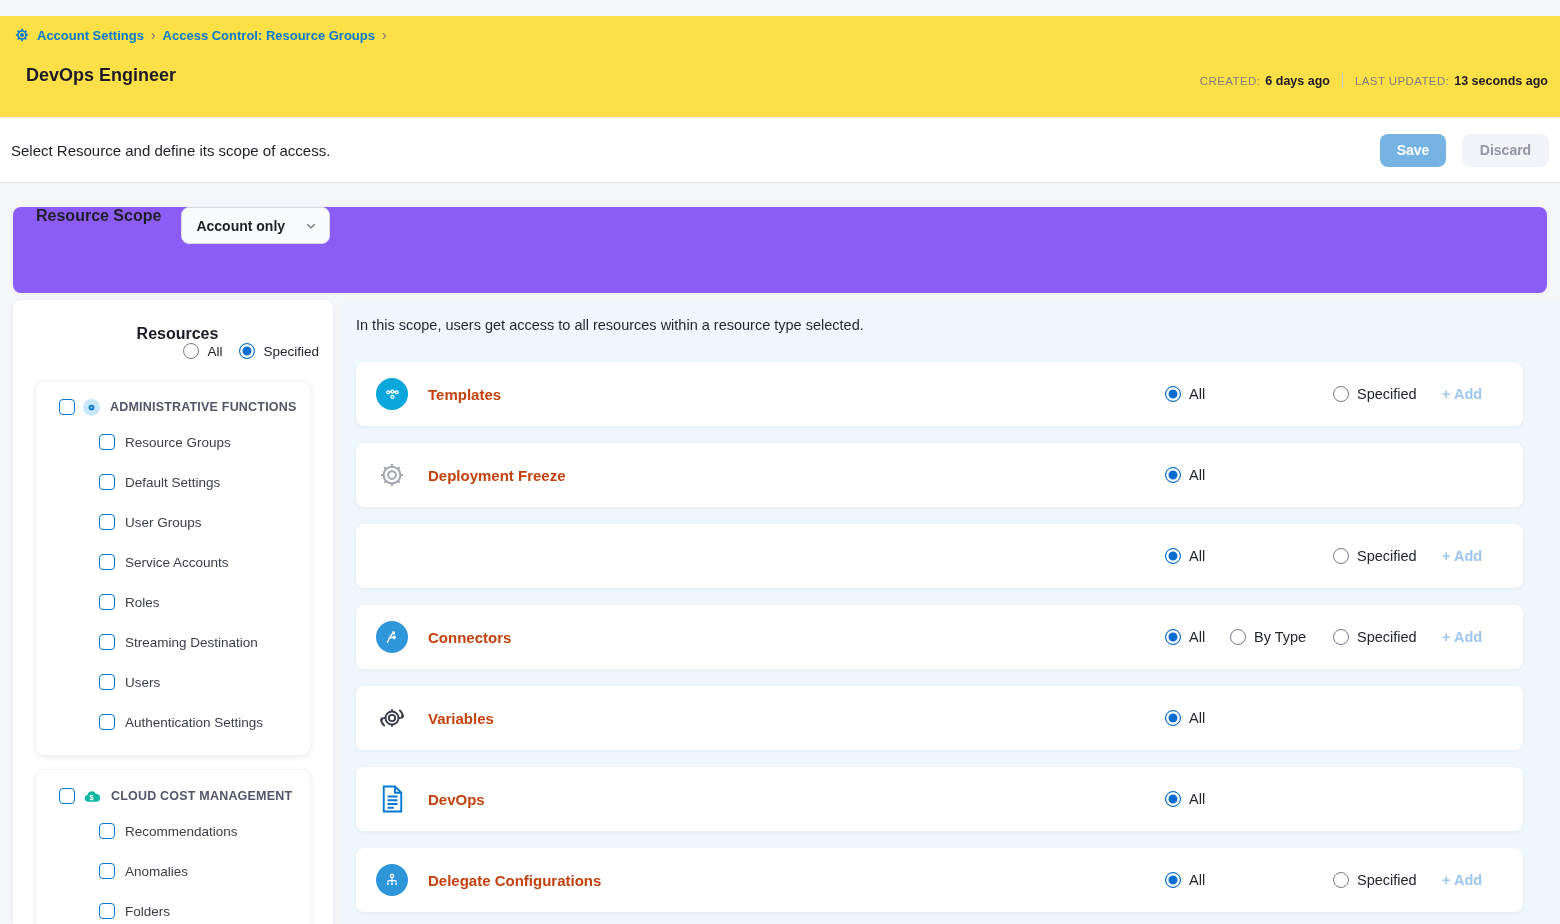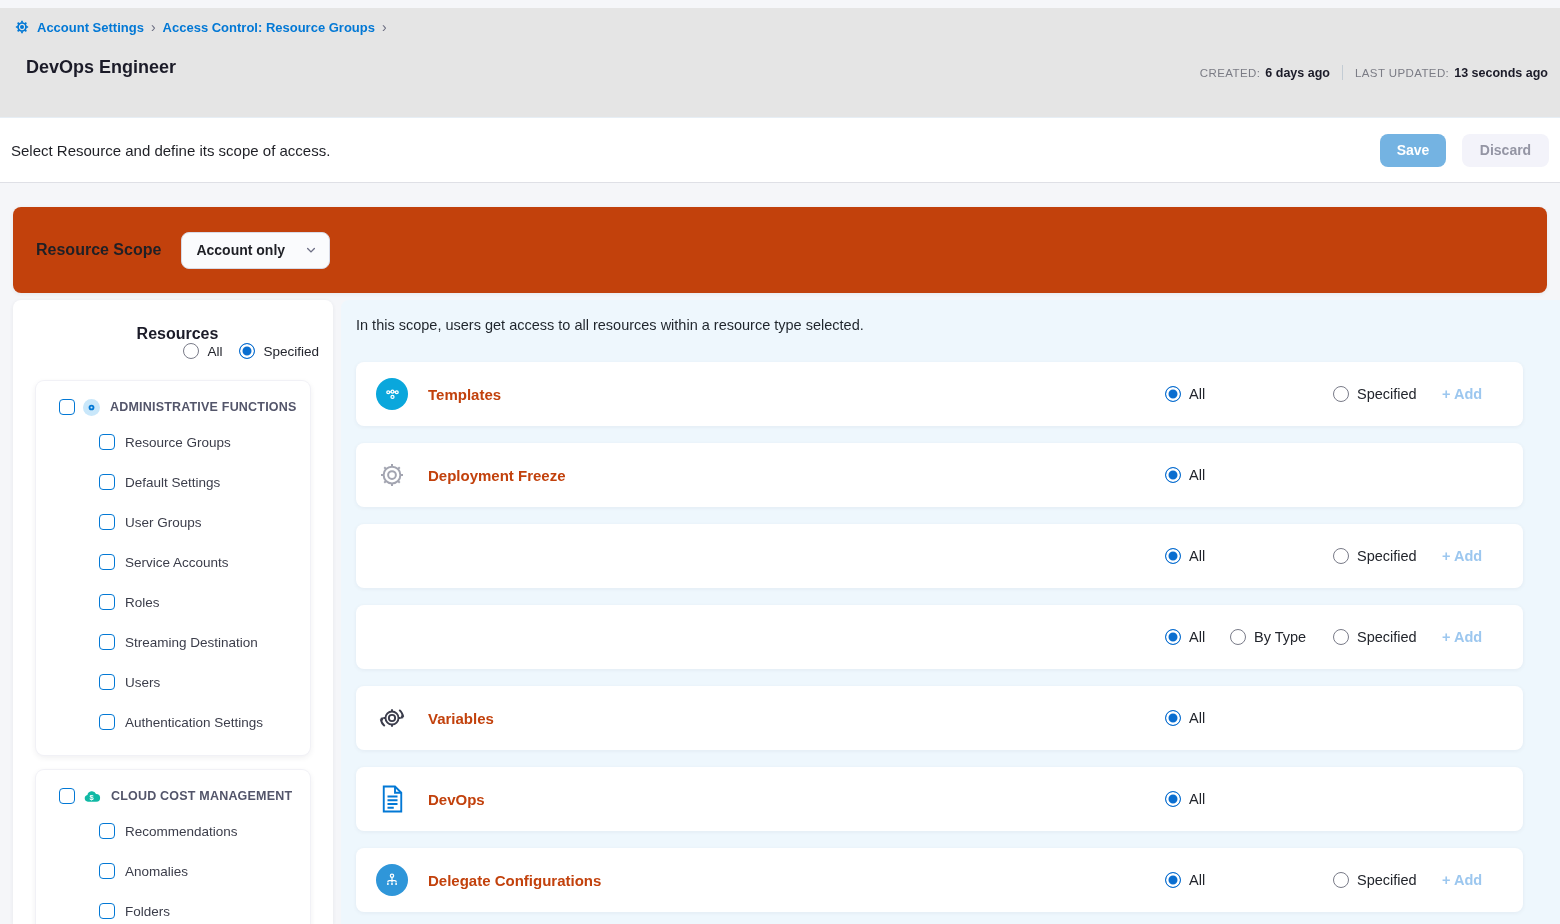--- a/index.html
+++ b/index.html
@@ -1,20 +1,20 @@
 <!DOCTYPE html>
 <html><head>
 <meta charset="utf-8">
 <style>
   * { margin:0; padding:0; box-sizing:border-box; }
   html,body { width:1560px; height:924px; overflow:hidden;
     font-family:"Liberation Sans","DejaVu Sans",sans-serif; background:#f5f6f9; color:#1f2026; }
 
   
-  .header-band { position:absolute; top:8px; left:0; width:1560px; height:131px; background:#e5e5e5; }
+  .header-band { position:absolute; top:16px; left:0; width:1560px; height:131px; background:#fde047; }
   .breadcrumb { position:absolute; top:11px; left:14px; display:flex; align-items:center; gap:7px;
     font-size:13px; font-weight:600; }
   .crumb-link { color:#0278d5; cursor:pointer; }
   .crumb-sep { color:#6b6d80; font-size:14px; font-weight:400; }
   .page-title { position:absolute; top:49px; left:26px; font-size:18px; font-weight:700; color:#1b1b28; }
   .header-meta { position:absolute; top:57px; right:12px; display:flex; align-items:center; gap:12px; }
   .meta-label { font-size:11.5px; color:#7b7c85; letter-spacing:.4px; }
   .meta-value { font-size:12.5px; color:#1b1b28; font-weight:600; }
   .meta-pair { display:flex; align-items:center; gap:5px; }
   .meta-divider { width:1px; height:15px; background:#c3ccd4; }
@@ -23,22 +23,22 @@
   .toolbar { position:absolute; top:117px; left:0; width:1560px; height:66px; background:#fff;
     border-top:1px solid #e6eef5; border-bottom:1px solid #dfe0e6; display:flex; align-items:center; }
   .toolbar-desc { margin-left:11px; font-size:15px; color:#1f2026; }
   .toolbar-actions { margin-left:auto; margin-right:11px; display:flex; gap:16px; }
   .btn { height:33px; border:none; border-radius:8px; font-size:14px; font-weight:700;
     font-family:inherit; cursor:pointer; }
   .btn-save { width:66px; background:#74b3e2; color:#fff; }
   .btn-discard { width:87px; background:#f3f3fa; color:#9495a4; }
 
   
-  .scope-card { position:absolute; top:207px; left:13px; width:1534px; height:86px; background:#c2410c;
-    border-radius:8px; box-shadow:0 1px 4px rgba(40,41,61,.07); display:flex; align-items:center; padding-left:23px; }
+  .scope-card { position:absolute; top:207px; left:13px; width:1534px; height:86px; background:#8b5cf6;
+    border-radius:8px; box-shadow:0 1px 4px rgba(40,41,61,.07); display:flex; padding-left:23px; }
   .scope-label { font-size:16px; font-weight:700; color:#1f2026; margin-right:20px; }
   .scope-select { height:37px; min-width:131px; display:flex; align-items:center; gap:20px;
     padding:0 12px 0 14px; background:#fafbfd; border:1px solid #d8dae6; border-radius:8px;
     font-size:14px; font-weight:600; color:#1f2026; cursor:pointer; }
 
   
   .sidebar { position:absolute; top:300px; left:13px; width:320px; height:624px; background:#fff;
     border-radius:8px 8px 0 0; box-shadow:0 1px 4px rgba(40,41,61,.07); overflow:hidden; }
   .sidebar-header { display:flex; align-items:center; padding:25px 14px 22px 23px;flex-direction:column; }
   .sidebar-title { font-size:16px; font-weight:700; color:#1b1b28; }
@@ -262,20 +262,31 @@
         <span>All</span>
       </span>
     <span class="opt opt-specified">
         <span class="radio off"></span>
         <span>Specified</span>
       </span>
     <span class="add-link">+ Add</span>
   </div>
 
   <div class="res-card">
+    <div class="res-left">
+      <span class="icon-circle" style="background:#2f96d9">
+        <svg width="18" height="18" viewBox="0 0 24 24" fill="none" stroke="#fff" stroke-width="1.8" stroke-linecap="round" stroke-linejoin="round">
+          <path d="M6 19 C8 14 9.5 9 15 5.8"></path>
+            <path d="M12.6 5.4 L15.2 5.6 L14.8 8.2"></path>
+          <path d="M8.5 13.5 C11 12.6 13.5 12.2 16.4 12.4"></path>
+            <path d="M14.2 10.8 L16.6 12.4 L14.6 14.4"></path>
+        </svg>
+      </span>
+      <span class="res-title">Connectors</span>
+    </div>
     <span class="opt opt-all">
         <span class="radio on"></span>
         <span>All</span>
       </span>
     <span class="opt opt-bytype">
         <span class="radio off"></span>
         <span>By Type</span>
       </span>
     <span class="opt opt-specified">
         <span class="radio off"></span>

